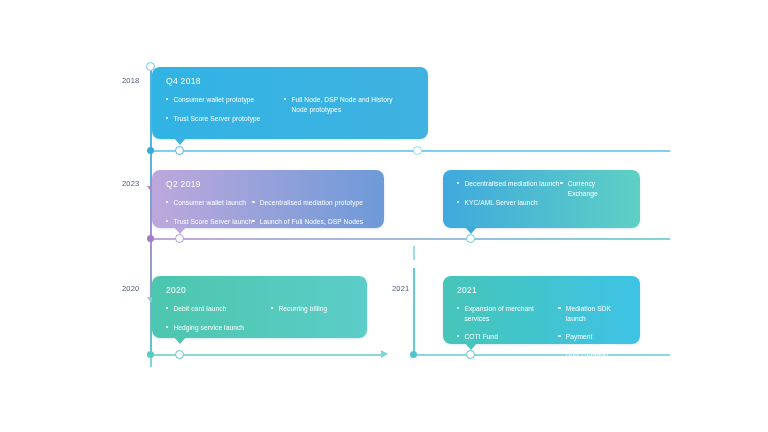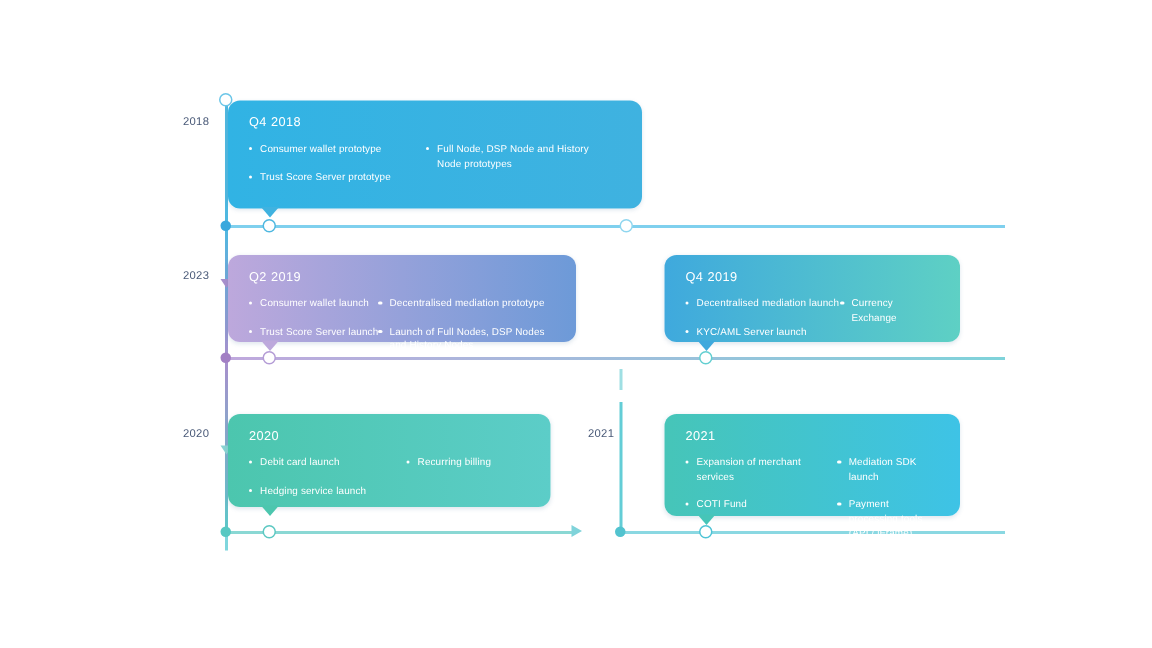--- a/index.html
+++ b/index.html
@@ -224,21 +224,20 @@
           <span class="bullet-dot"></span>
           <span class="bullet-text">Launch of Full Nodes, DSP Nodes and History Nodes</span>
         </div>
       </div>
     </div>
     <div class="card-tail" style="left:22px; border-top:7px solid #bda8dc;"></div>
   </div>
 
   <div class="card" style="left:443px; top:170px; width:197px; height:58px;
               background:linear-gradient(90deg,#3fa9dd,#5ed0c4);">
-    <div class="card-title">Q4 2019</div>
     <div class="card-cols">
       <div class="card-col" style="width:110px;">
         <div class="bullet-item">
           <span class="bullet-dot"></span>
           <span class="bullet-text">Decentralised mediation launch</span>
         </div>
         <div class="bullet-item">
           <span class="bullet-dot"></span>
           <span class="bullet-text">KYC/AML Server launch</span>
         </div>

